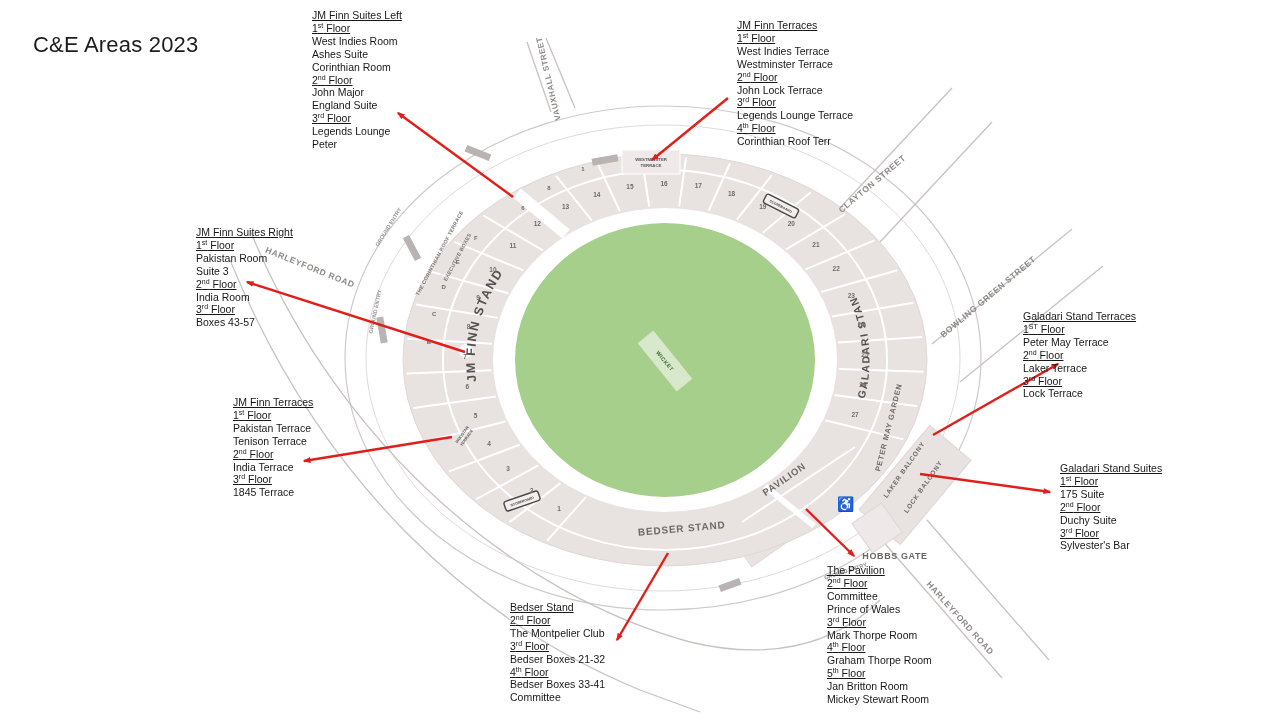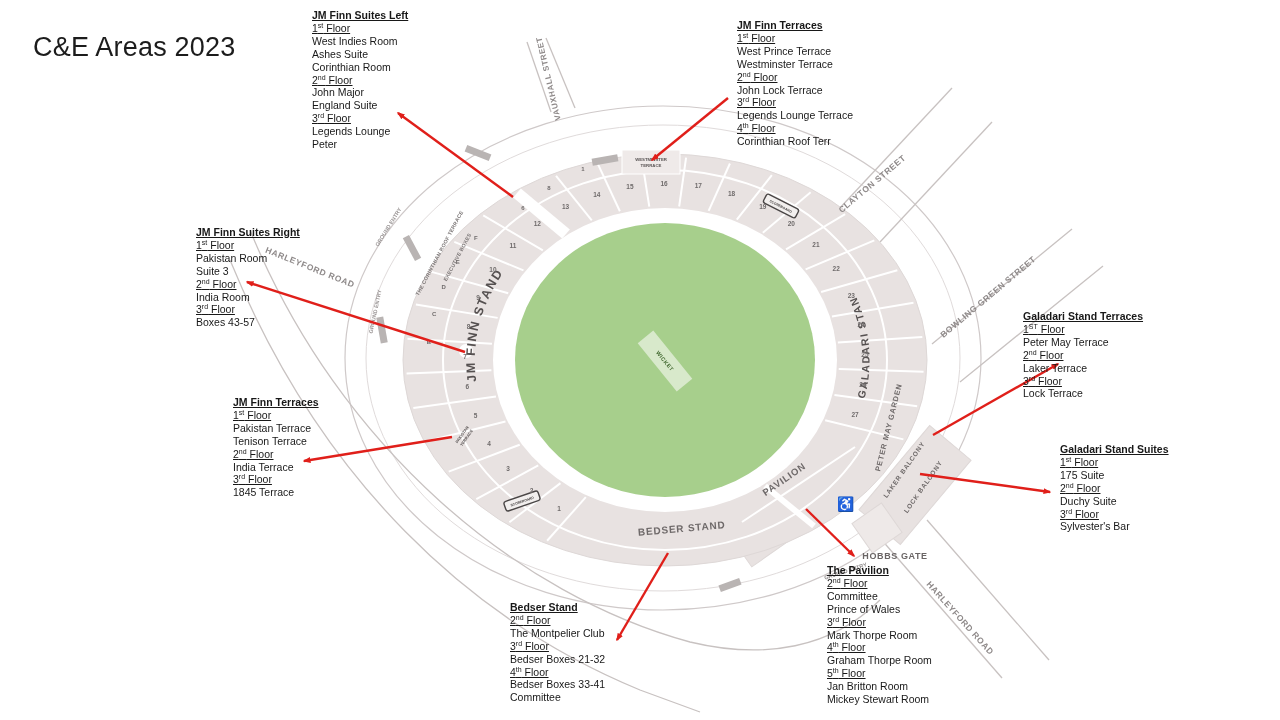--- a/index.html
+++ b/index.html
@@ -1,27 +1,27 @@
 <!DOCTYPE html>
 <html><head>
 <meta charset="utf-8">
 <style>
   html,body{margin:0;padding:0;}
   body{
     width:1280px;height:720px;position:relative;overflow:hidden;background:#ffffff;
     font-family:"Liberation Sans",sans-serif;
   }
   .page-title{
-    position:absolute;left:33px;top:32px;font-size:27px;color:#1c1c1c;letter-spacing:.2px;
+    position:absolute;left:33px;top:32px;font-size:22px;color:#1c1c1c;letter-spacing:.2px;
   }
   svg.map{position:absolute;left:0;top:0;width:1280px;height:720px;}
   .legend-block{
     position:absolute;font-size:10.5px;line-height:12.9px;color:#181818;white-space:nowrap;
   }
-  .legend-block .hd{font-weight:bold;text-decoration:underline;}
+  .legend-block .hd{font-weight:normal;text-decoration:underline;}
   .legend-block .ln.ul{text-decoration:underline;}
   .legend-block sup{font-size:7px;line-height:0;}
   
   text{font-family:"Liberation Sans",sans-serif;}
   .big-stand{fill:#555050;font-weight:bold;letter-spacing:1.5px;}
   .stand-lbl{fill:#6e6969;font-weight:bold;letter-spacing:.8px;}
   .tiny-lbl{fill:#7d7878;font-weight:bold;letter-spacing:.3px;}
   .street{fill:#8e8989;font-weight:bold;letter-spacing:.6px;}
   .secnum{fill:#6f6b6b;font-weight:bold;}
 </style>
@@ -220,21 +220,21 @@
       <div class="ln">England Suite</div>
       <div class="ln ul">3<sup>rd</sup> Floor</div>
       <div class="ln">Legends Lounge</div>
       <div class="ln">Peter</div>
     </div>
 </div>
 <div class="legend-block" style="left:737px;top:19px">
   <div class="hd">JM Finn Terraces</div>
   <div>
       <div class="ln ul">1<sup>st</sup> Floor</div>
-      <div class="ln">West Prince Terrace</div>
+      <div class="ln">West Indies Terrace</div>
       <div class="ln">Westminster Terrace</div>
       <div class="ln ul">2<sup>nd</sup> Floor</div>
       <div class="ln">John Lock Terrace</div>
       <div class="ln ul">3<sup>rd</sup> Floor</div>
       <div class="ln">Legends Lounge Terrace</div>
       <div class="ln ul">4<sup>th</sup> Floor</div>
       <div class="ln">Corinthian Roof Terr</div>
     </div>
 </div>
 <div class="legend-block" style="left:196px;top:226px">
@@ -265,21 +265,21 @@
   <div class="hd">Galadari Stand Terraces</div>
   <div>
       <div class="ln ul">1<sup>ST</sup> Floor</div>
       <div class="ln">Peter May Terrace</div>
       <div class="ln ul">2<sup>nd</sup> Floor</div>
       <div class="ln">Laker Terrace</div>
       <div class="ln ul">3<sup>rd</sup> Floor</div>
       <div class="ln">Lock Terrace</div>
     </div>
 </div>
-<div class="legend-block" style="left:1060px;top:443px">
+<div class="legend-block" style="left:1060px;top:462px">
   <div class="hd">Galadari Stand Suites</div>
   <div>
       <div class="ln ul">1<sup>st</sup> Floor</div>
       <div class="ln">175 Suite</div>
       <div class="ln ul">2<sup>nd</sup> Floor</div>
       <div class="ln">Duchy Suite</div>
       <div class="ln ul">3<sup>rd</sup> Floor</div>
       <div class="ln">Sylvester's Bar</div>
     </div>
 </div>

